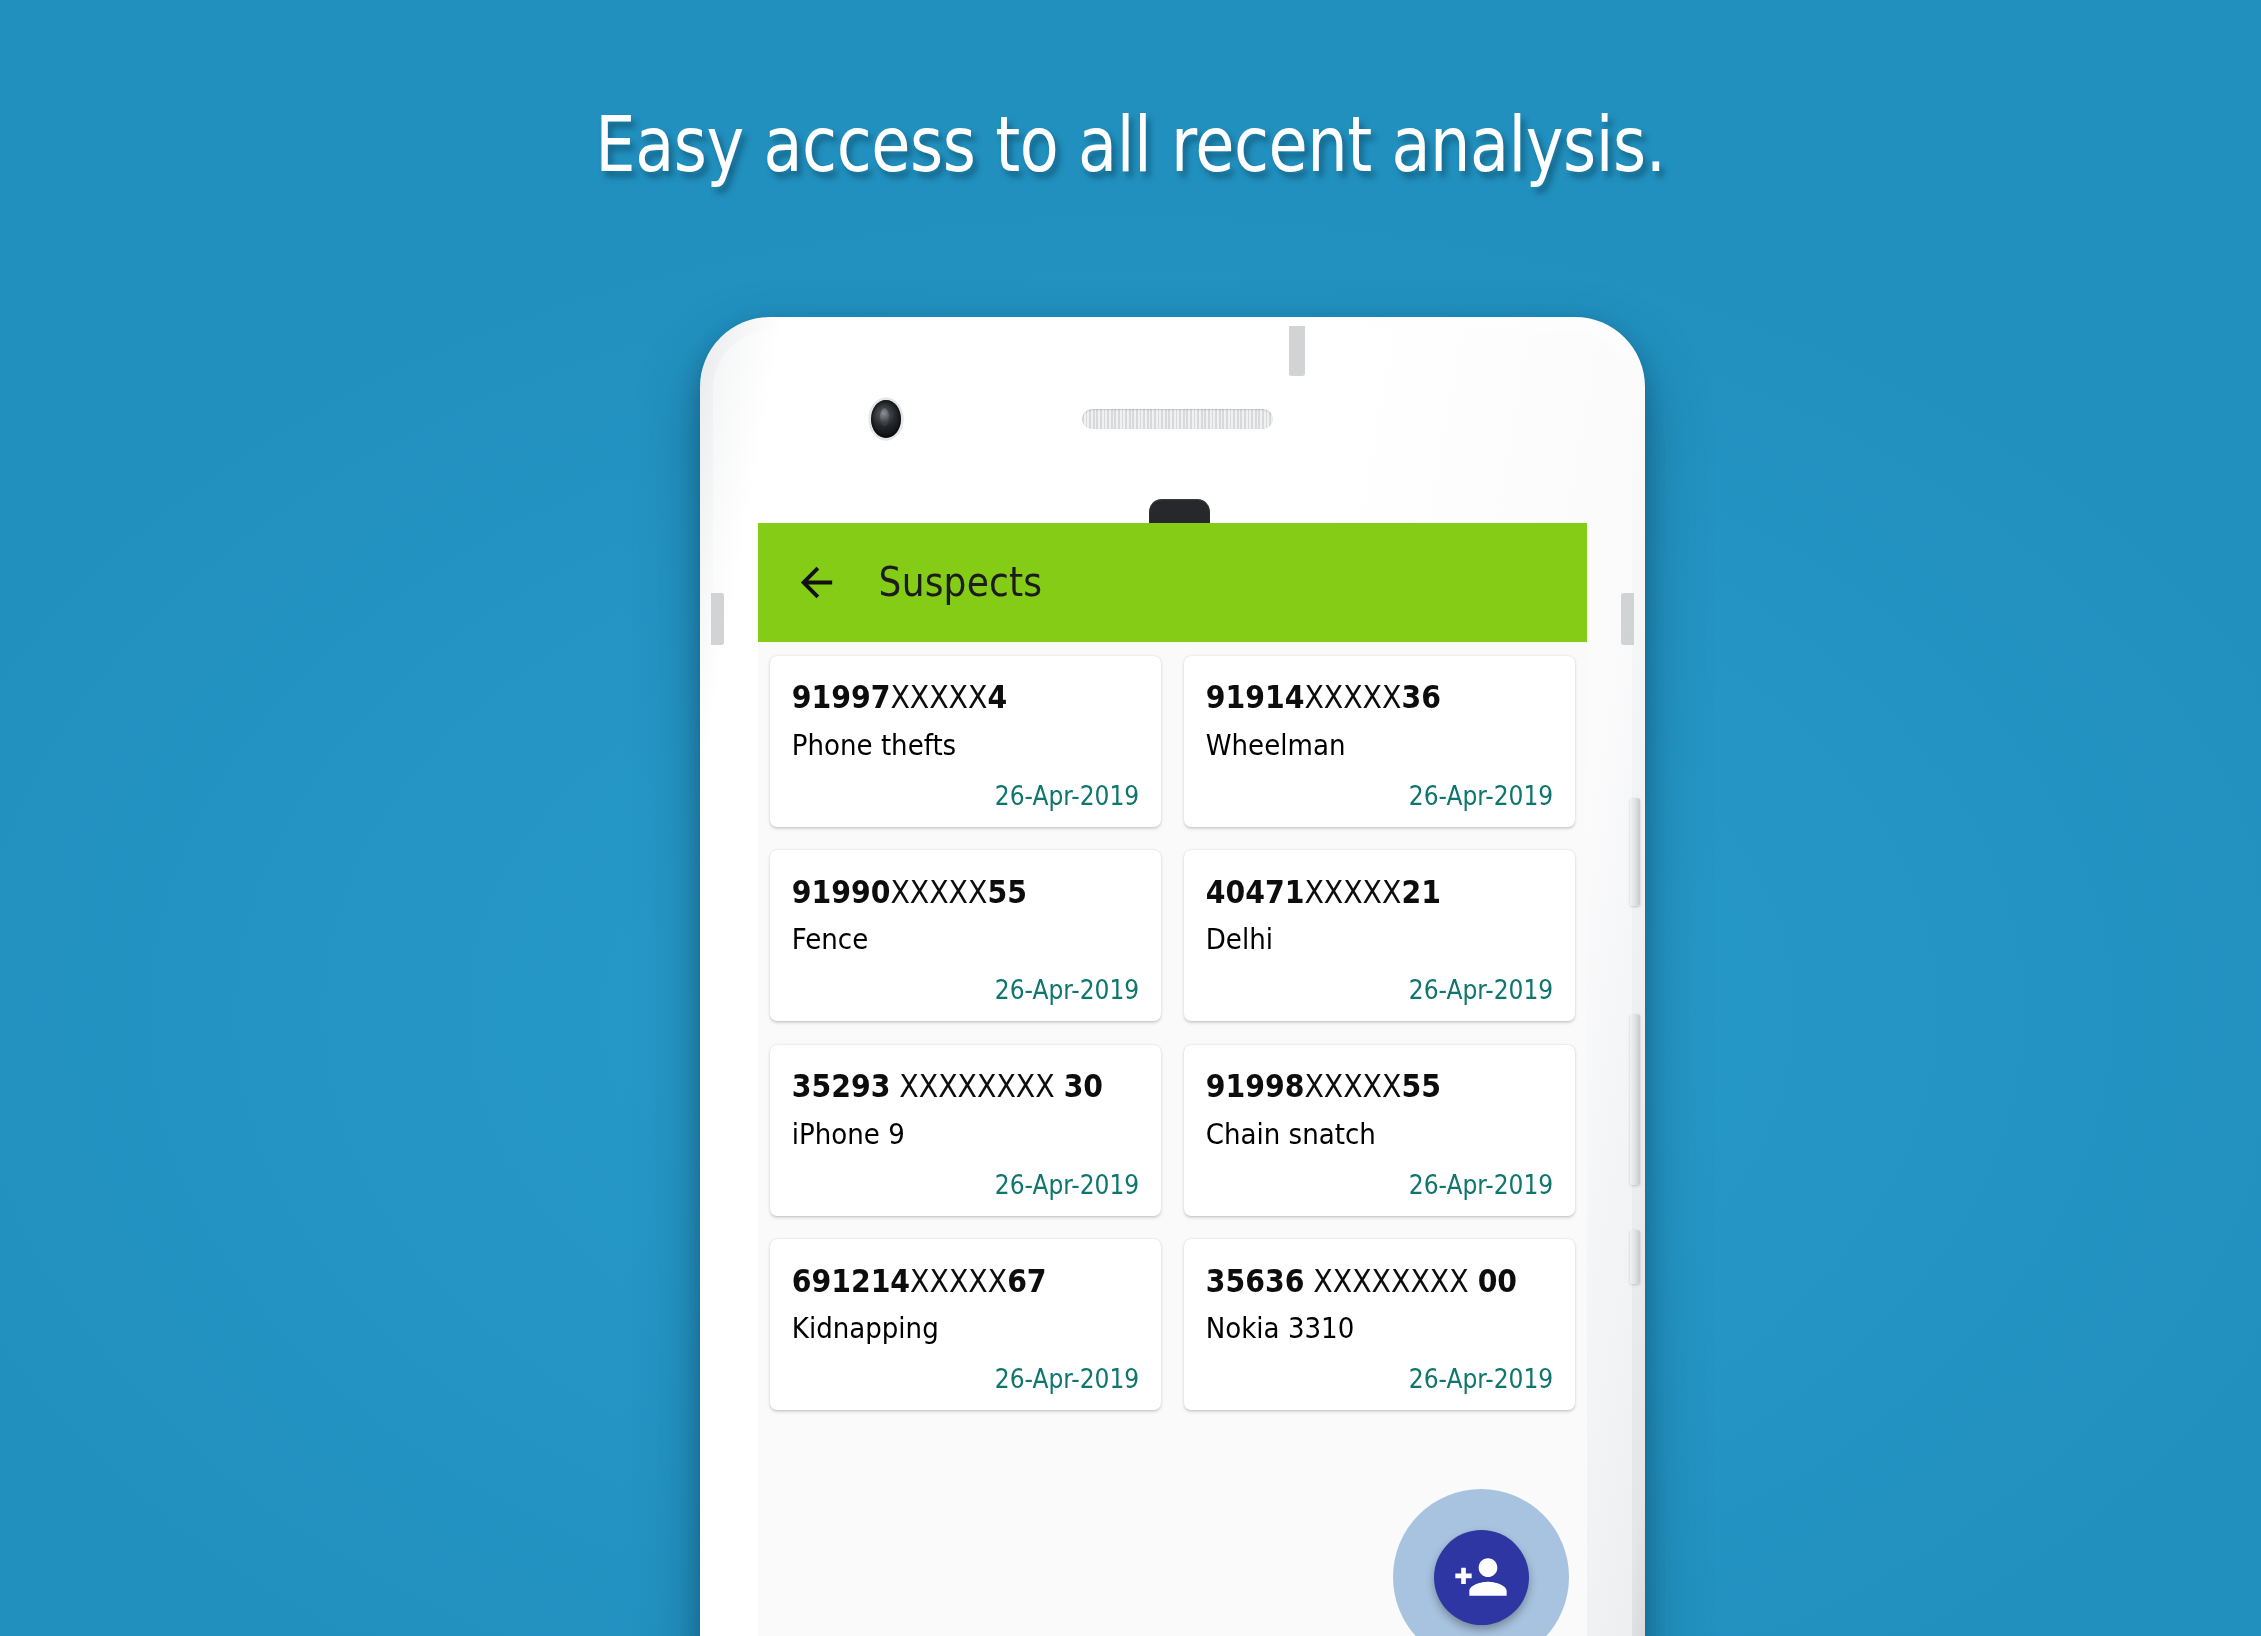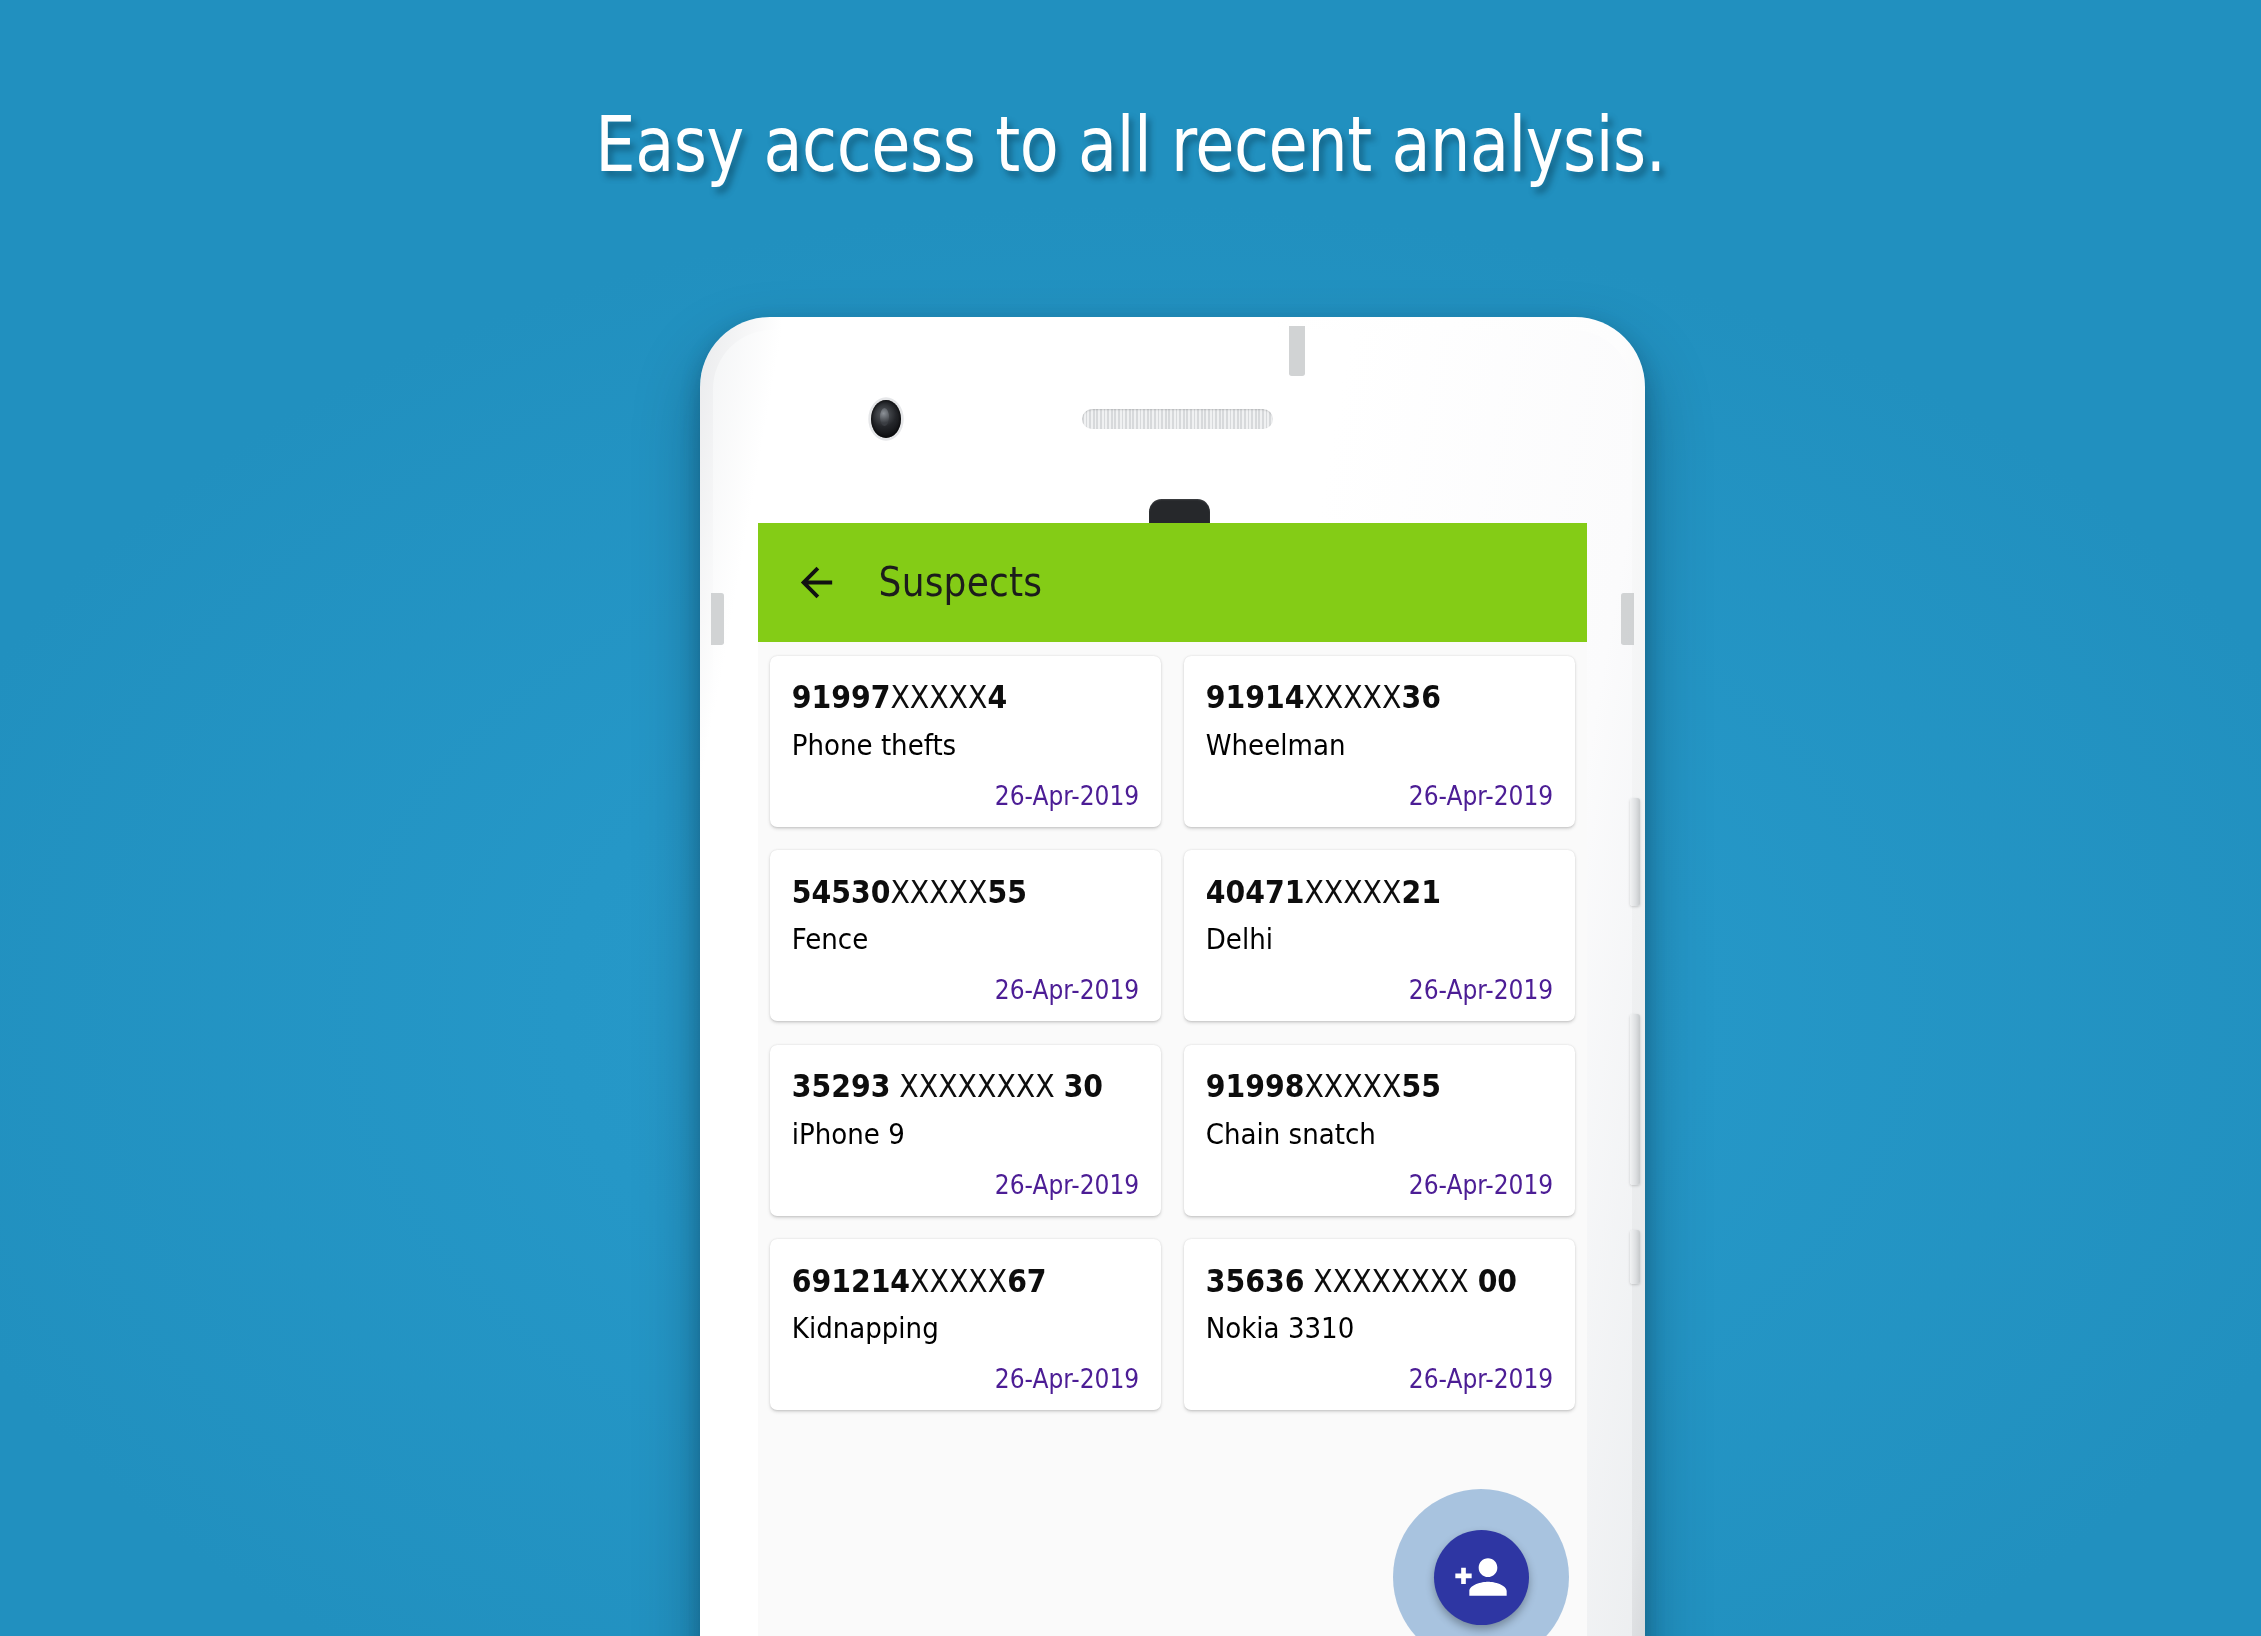--- a/index.html
+++ b/index.html
@@ -126,21 +126,21 @@
     font-family:"DejaVu Sans Condensed","Liberation Sans",sans-serif;
     letter-spacing:0px;white-space:nowrap;
   }
   .card-number b{font-weight:700;}
   .card-number span.mask{font-weight:400;}
   .card-label{
     margin-top:12.6px;font-size:29px;color:#000000;font-weight:400;
     font-family:"DejaVu Sans Condensed","Liberation Sans",sans-serif;
   }
   .card-date{
-    margin-top:auto;text-align:right;font-size:26px;color:#4c1d95;
+    margin-top:auto;text-align:right;font-size:26px;color:#0f766e;
     font-family:"DejaVu Sans Condensed","Liberation Sans",sans-serif;
   }
 
   
   #fab-ripple{
     position:absolute;
     right:18px;bottom:20px;
     width:176px;height:176px;border-radius:50%;
     background:rgba(100,150,200,.55);
     display:flex;align-items:center;justify-content:center;
@@ -197,21 +197,21 @@
             <div class="card-date">26-Apr-2019</div>
           </div>
 
           <div class="card">
             <div class="card-number"><b>91914</b><span class="mask">XXXXX</span><b>36</b></div>
             <div class="card-label">Wheelman</div>
             <div class="card-date">26-Apr-2019</div>
           </div>
 
           <div class="card">
-            <div class="card-number"><b>54530</b><span class="mask">XXXXX</span><b>55</b></div>
+            <div class="card-number"><b>91990</b><span class="mask">XXXXX</span><b>55</b></div>
             <div class="card-label">Fence</div>
             <div class="card-date">26-Apr-2019</div>
           </div>
 
           <div class="card">
             <div class="card-number"><b>40471</b><span class="mask">XXXXX</span><b>21</b></div>
             <div class="card-label">Delhi</div>
             <div class="card-date">26-Apr-2019</div>
           </div>
 

